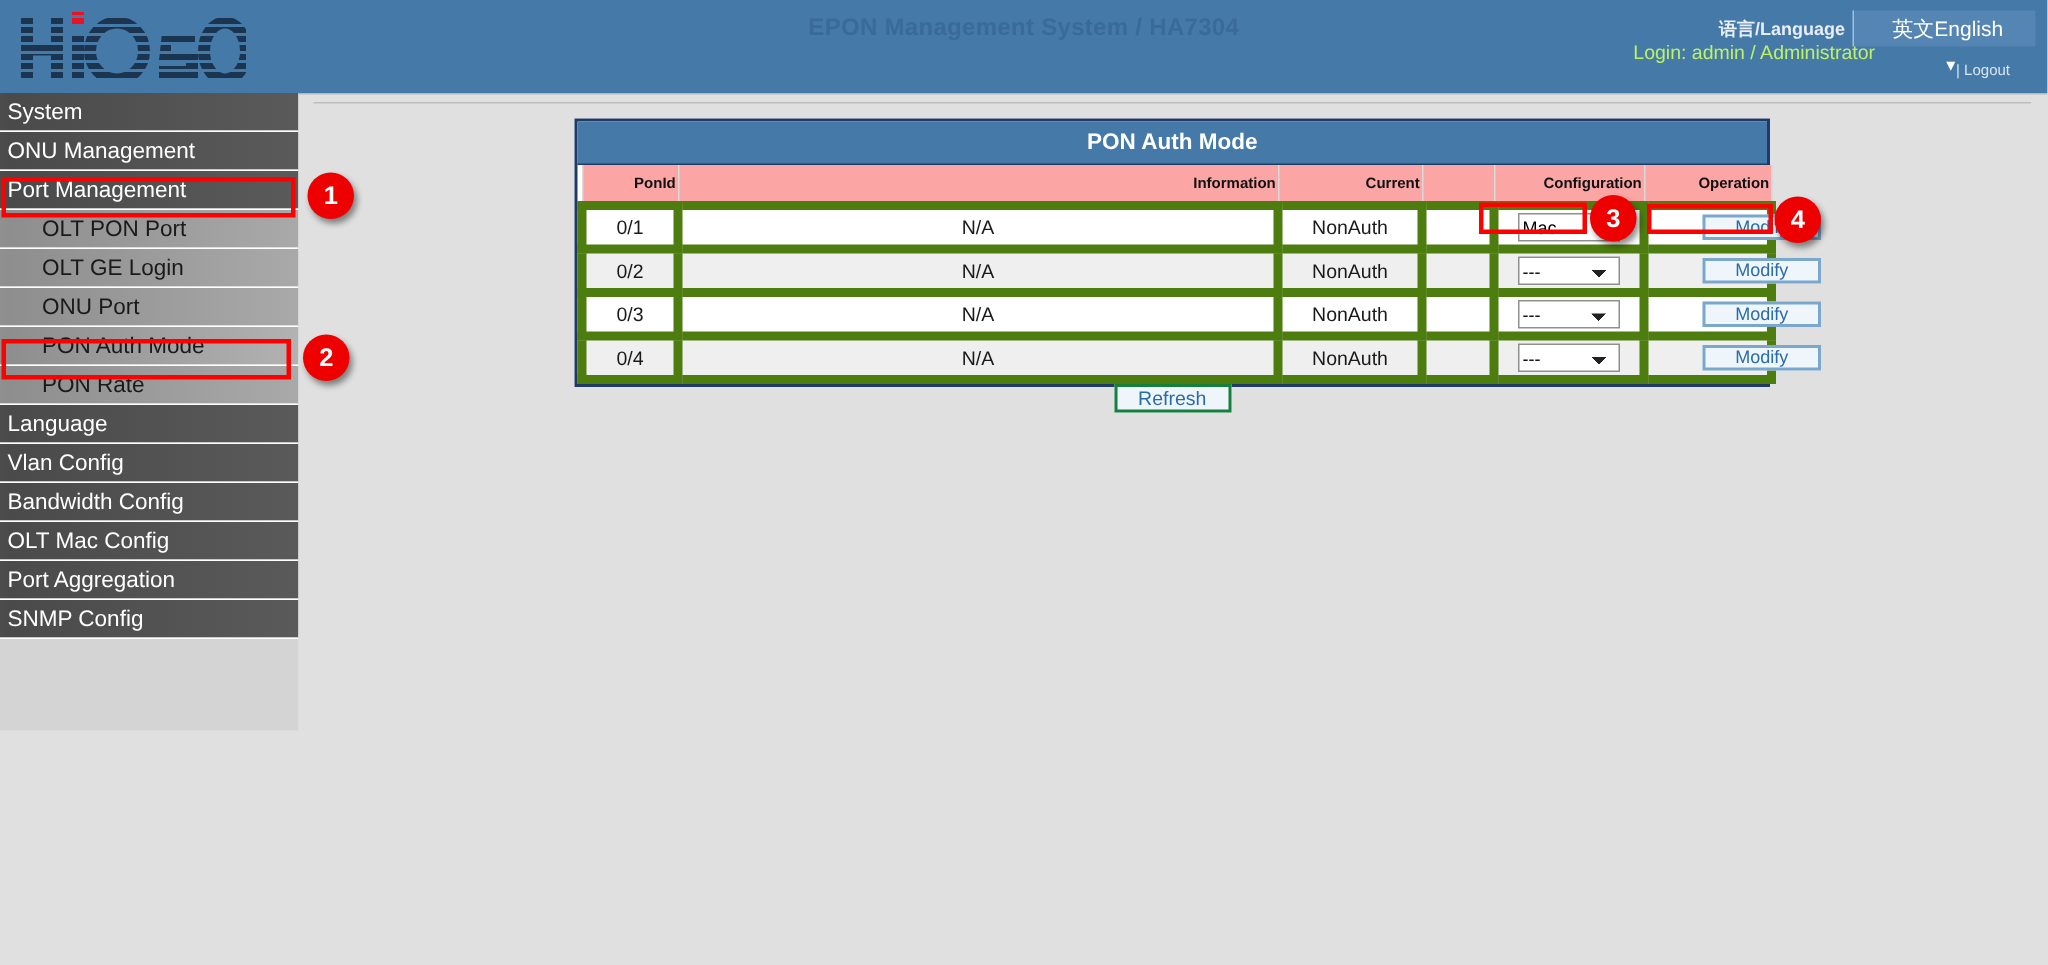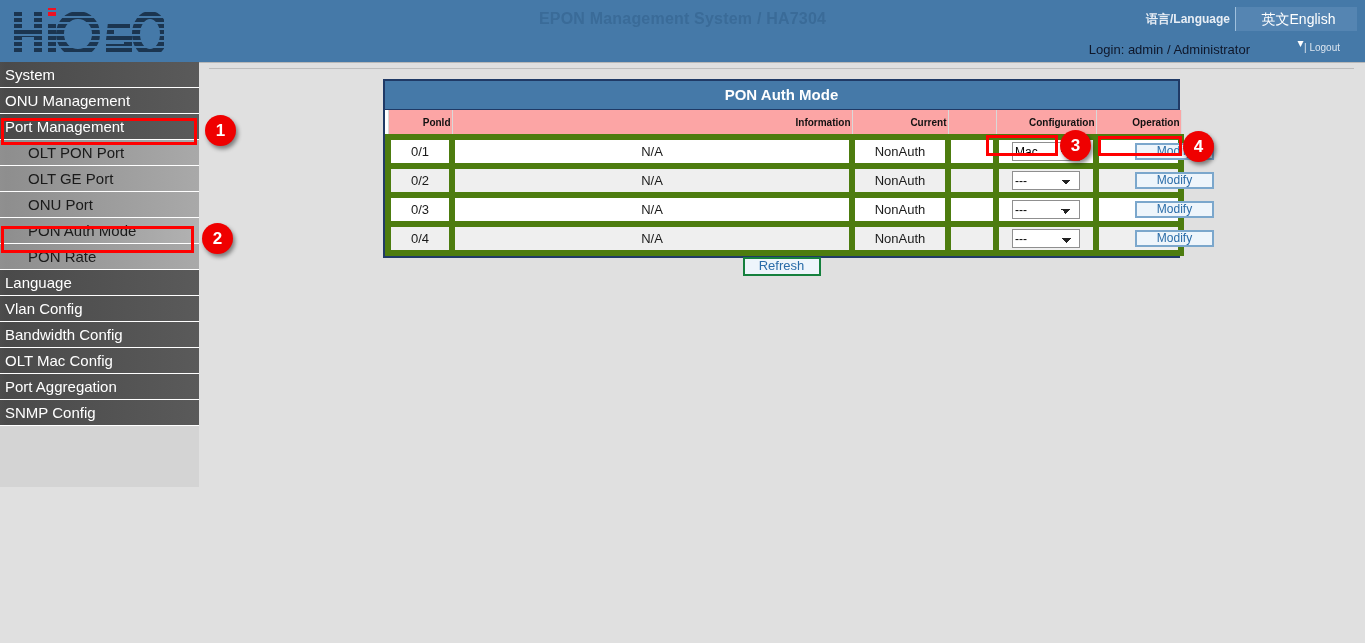--- a/index.html
+++ b/index.html
@@ -68,22 +68,22 @@
     justify-content: space-between;
     cursor: pointer;
     flex-direction: column;
   }
   #lang-select .chev {
     font-size: 12px;
     margin-left: 4px;
   }
   #login-info {
     position: absolute;
-    right: 115px; top: 42px;
-    color: #0f172a;
+    right: 115px; top: 27px;
+    color: #bef264;
     font-size: 13px;
     white-space: nowrap;
   }
   #logout-link {
     position: absolute;
     right: 25px; top: 42px;
     color: #dbe5ef;
     font-size: 10px;
     white-space: nowrap;
     cursor: pointer;
@@ -319,21 +319,21 @@
 
   <div id="login-info">Login: admin / Administrator</div>
   <div id="logout-link">| Logout</div>
 </div>
 
 <div id="sidebar">
     <div class="nav-item top"><span>System</span></div>
     <div class="nav-item top"><span>ONU Management</span></div>
     <div class="nav-item top"><span>Port Management</span></div>
     <div class="nav-item sub"><span>OLT PON Port</span></div>
-    <div class="nav-item sub"><span>OLT GE Port</span></div>
+    <div class="nav-item sub"><span>OLT GE Login</span></div>
     <div class="nav-item sub"><span>ONU Port</span></div>
     <div class="nav-item sub selected"><span>PON Auth Mode</span></div>
     <div class="nav-item sub"><span>PON Rate</span></div>
     <div class="nav-item top"><span>Language</span></div>
     <div class="nav-item top"><span>Vlan Config</span></div>
     <div class="nav-item top"><span>Bandwidth Config</span></div>
     <div class="nav-item top"><span>OLT Mac Config</span></div>
     <div class="nav-item top"><span>Port Aggregation</span></div>
     <div class="nav-item top"><span>SNMP Config</span></div>
   </div>

